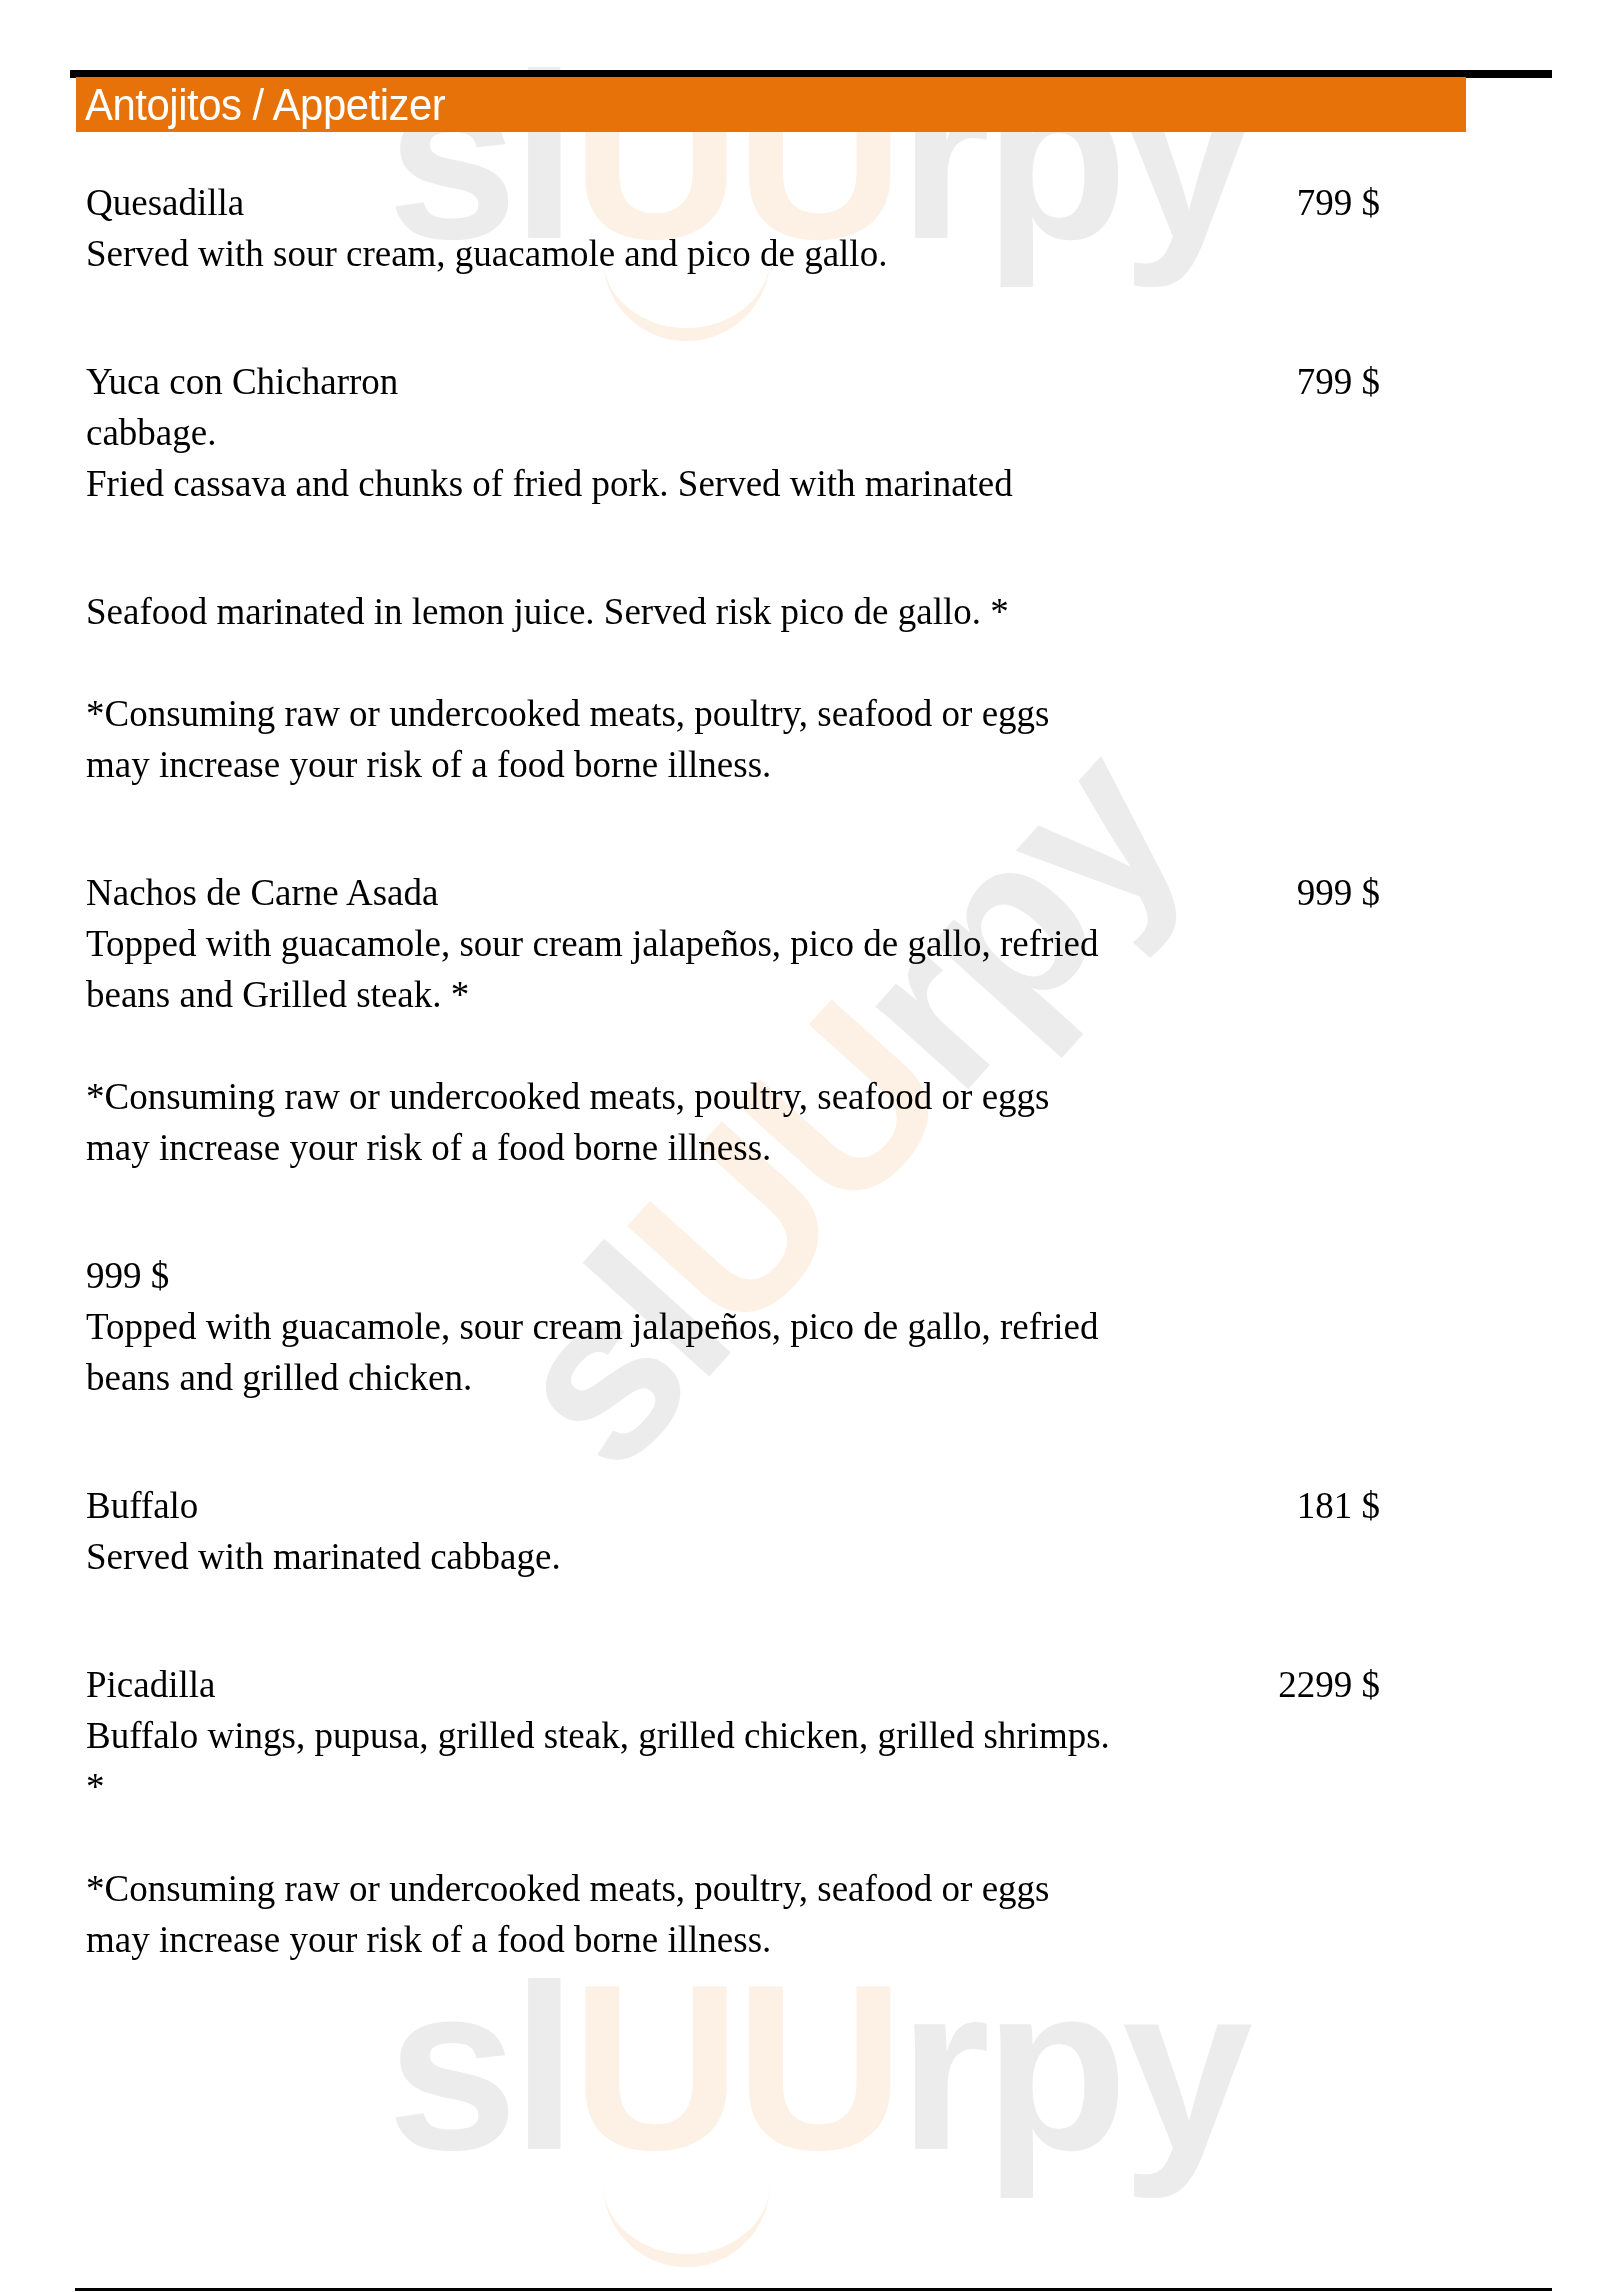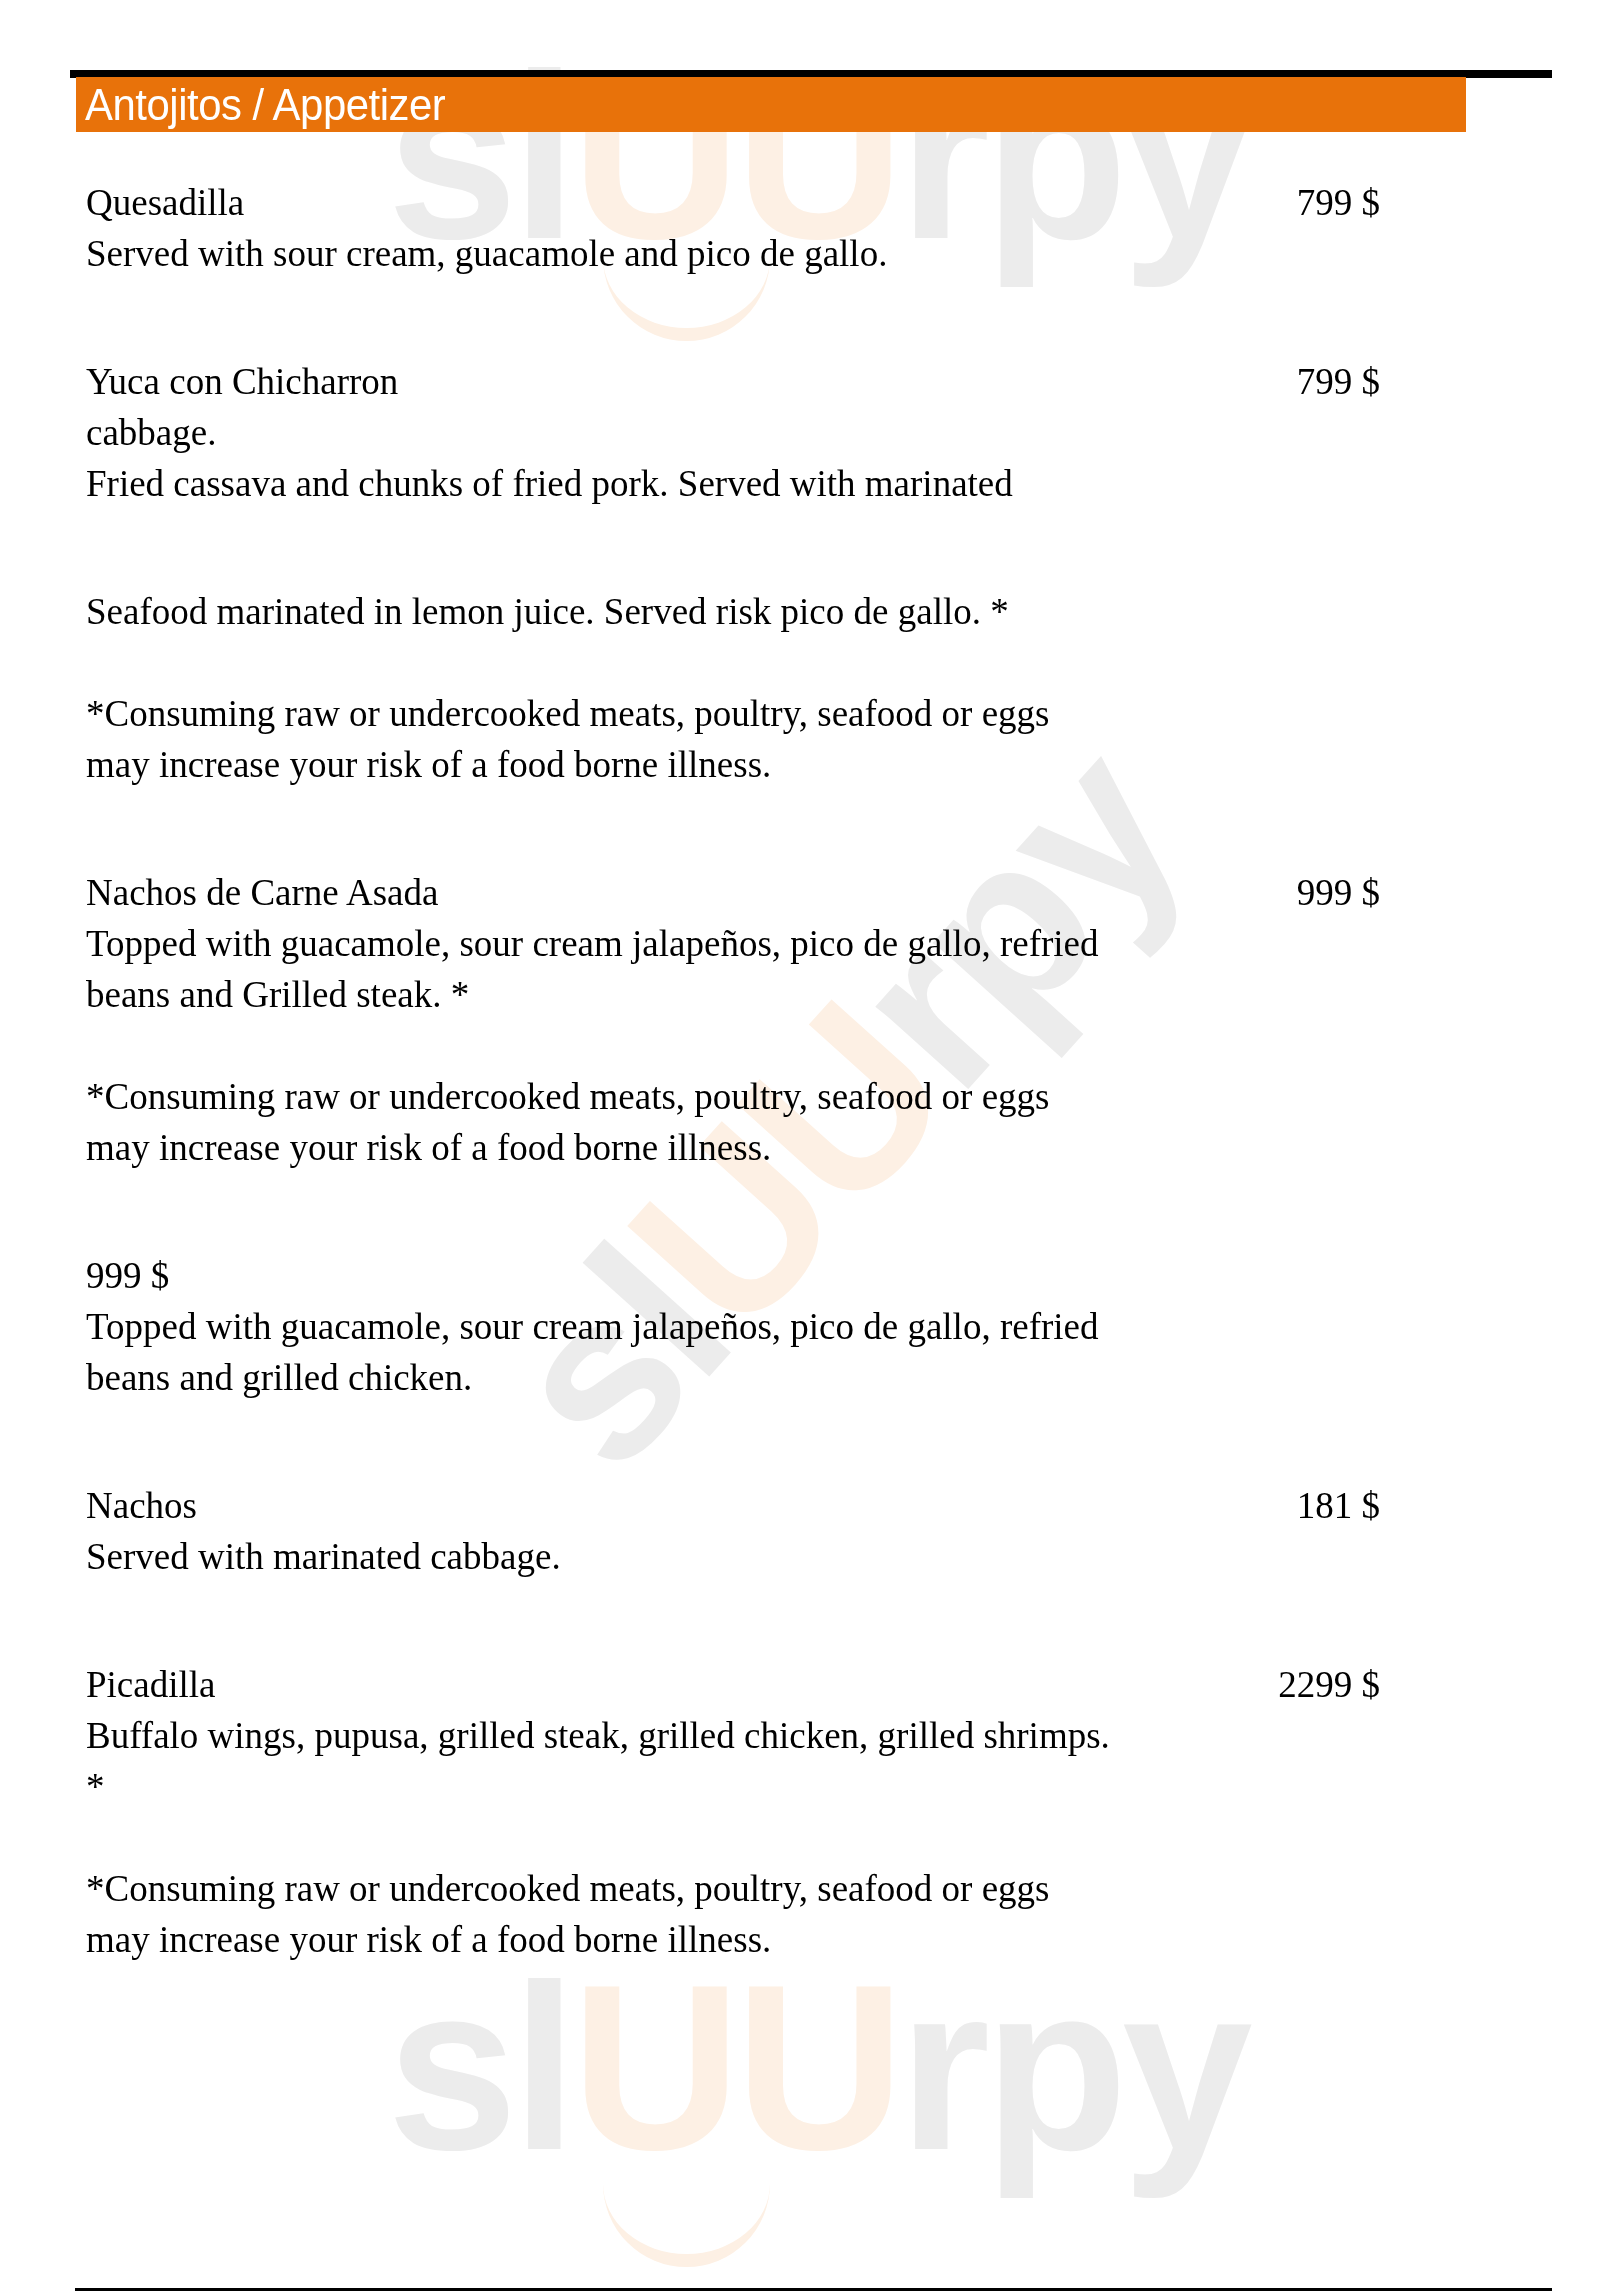--- a/index.html
+++ b/index.html
@@ -167,21 +167,21 @@
     <div class="item-head">
       <span class="price">999 $</span>
     </div>
     <div class="desc">
         <span class="line">Topped with guacamole, sour cream jalapeños, pico de gallo, refried</span>
         <span class="line">beans and grilled chicken.</span>
       </div>
   </div>
     <div class="item">
     <div class="item-head">
-      <span class="name">Nachos</span>
+      <span class="name">Buffalo</span>
       <span class="price">181 $</span>
     </div>
     <div class="desc">
         <span class="line">Served with marinated cabbage.</span>
       </div>
   </div>
     <div class="item">
     <div class="item-head">
       <span class="name">Picadilla</span>
       <span class="price">2299 $</span>

